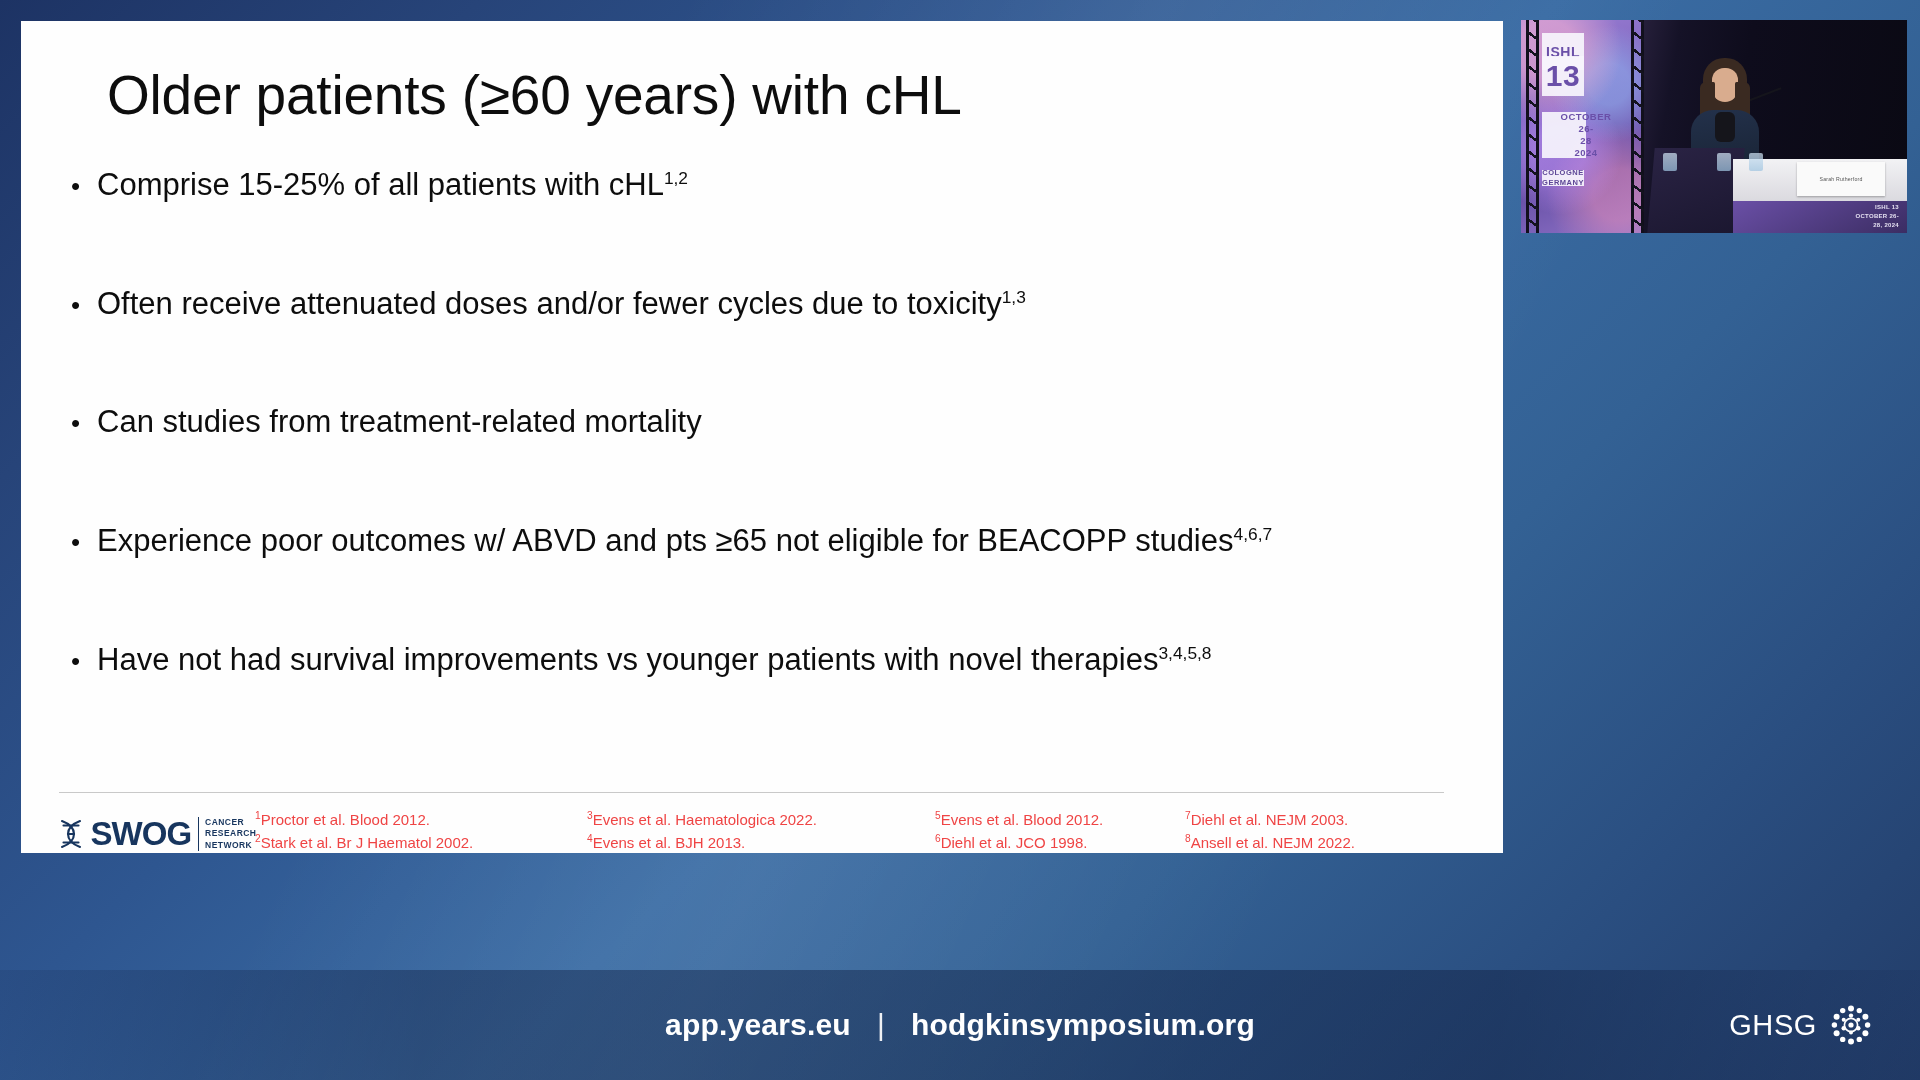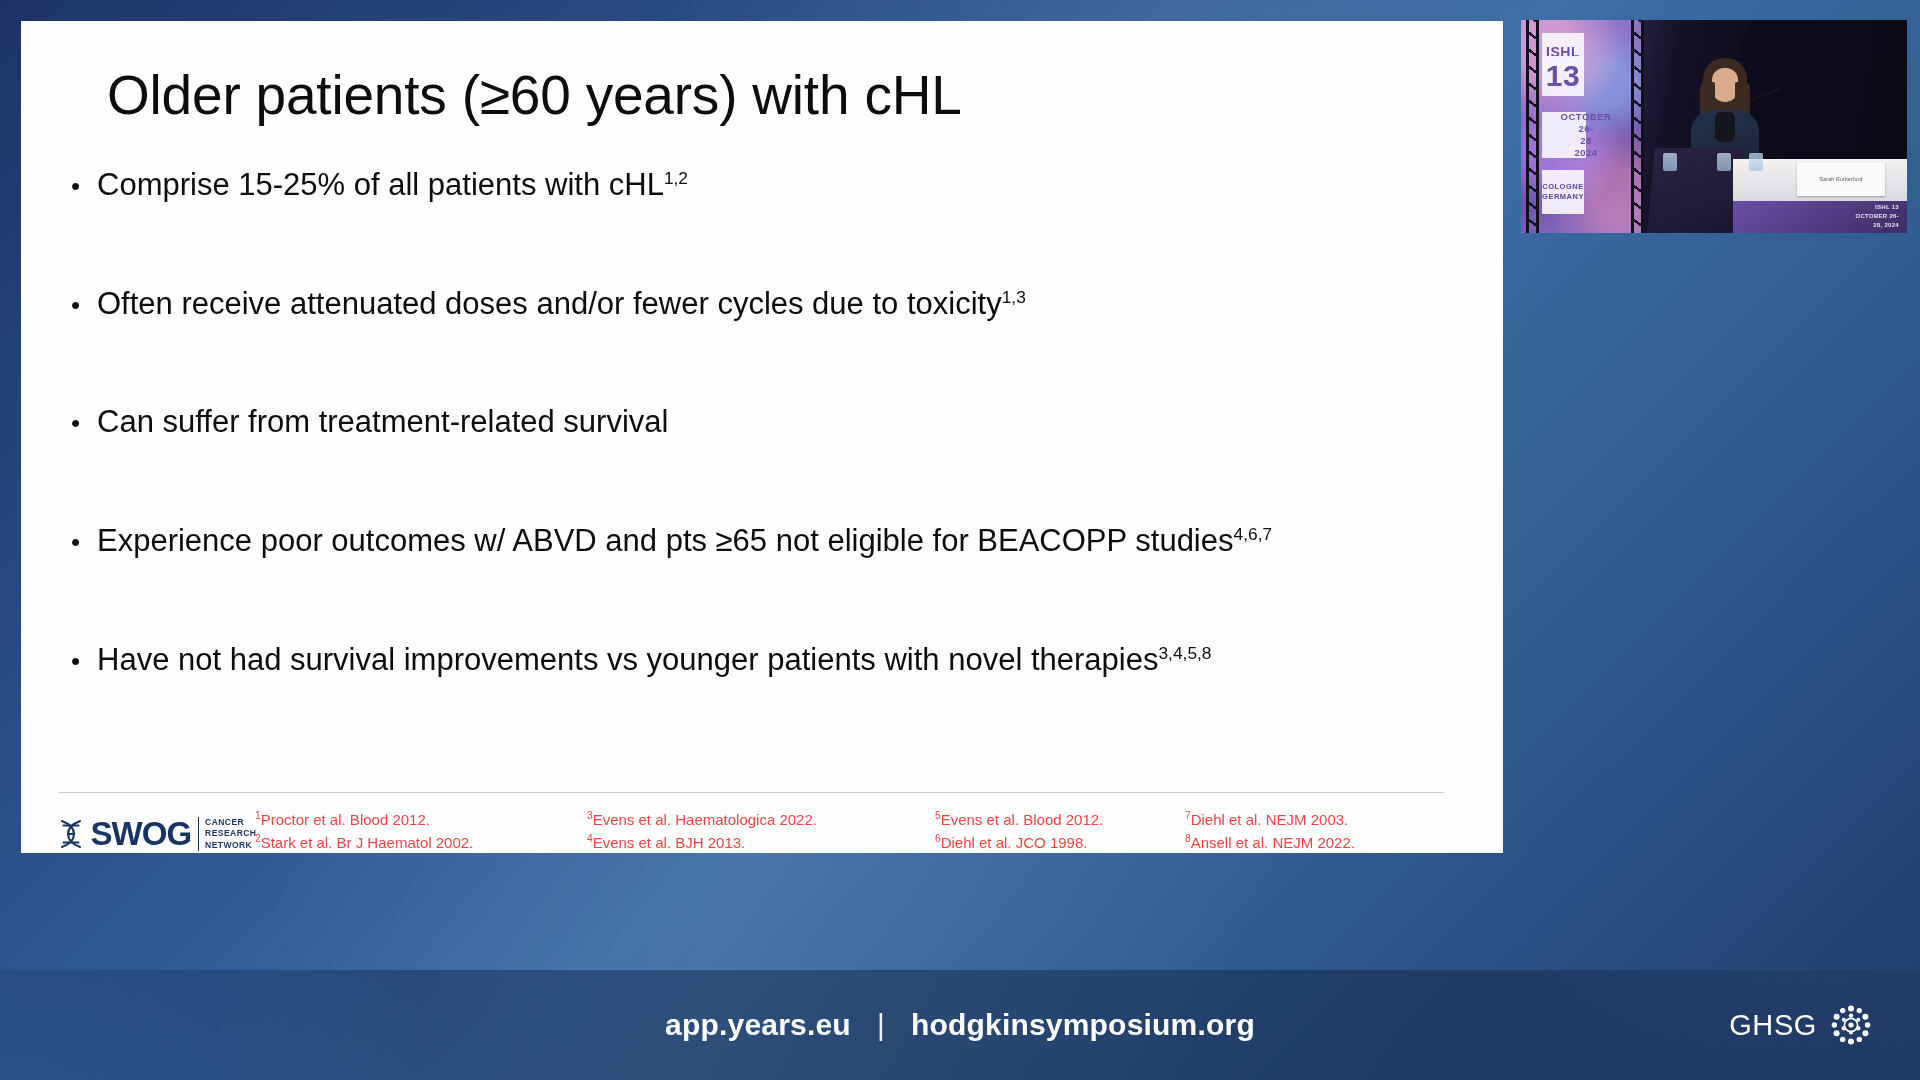--- a/index.html
+++ b/index.html
@@ -169,21 +169,21 @@
     font-weight:bold;
     text-align:center;
     font-family:"Liberation Sans", sans-serif;
     letter-spacing:.5px;
     display:flex; flex-direction:column;
     align-items:center; justify-content:center;
   }
   #v-card-ishl{ left:21px; top:13px; width:42px; height:37px; font-size:14px; }
   #v-card-13  { left:21px; top:36px; width:42px; height:40px; font-size:30px; }
   #v-card-date{ left:21px; top:92px; width:42px; height:46px; font-size:9.5px; line-height:1.28;padding-left:44px; }
-  #v-card-city{ left:21px; top:150px; width:42px; height:44px; font-size:7.5px; line-height:1.4; color:#5d4796; }
+  #v-card-city{ left:21px; top:150px; width:42px; height:16px; font-size:7.5px; line-height:1.4; color:#5d4796; }
 
   
   .truss{
     position:absolute; top:0;
     width:13px; height:213px;
     background:
       linear-gradient(#11101c,#11101c) left/3px 100% no-repeat,
       linear-gradient(#11101c,#11101c) right/3px 100% no-repeat;
   }
   .truss::after{
@@ -326,21 +326,21 @@
         <span class="bullet-text"><span>Comprise 15-25% of all patients with cHL</span><span class="sup">1,2</span></span>
       </div>
 
       <div class="bullet">
         <span class="bullet-dot">•</span>
         <span class="bullet-text"><span>Often receive attenuated doses and/or fewer cycles due to toxicity</span><span class="sup">1,3</span></span>
       </div>
 
       <div class="bullet">
         <span class="bullet-dot">•</span>
-        <span class="bullet-text"><span>Can suffer from treatment-related survival</span><span class="sup"></span></span>
+        <span class="bullet-text"><span>Can studies from treatment-related mortality</span><span class="sup"></span></span>
       </div>
 
       <div class="bullet">
         <span class="bullet-dot">•</span>
         <span class="bullet-text"><span>Experience poor outcomes w/ ABVD and pts ≥65 not eligible for BEACOPP studies</span><span class="sup">4,6,7</span></span>
       </div>
 
       <div class="bullet">
         <span class="bullet-dot">•</span>
         <span class="bullet-text"><span>Have not had survival improvements vs younger patients with novel therapies</span><span class="sup">3,4,5,8</span></span>

